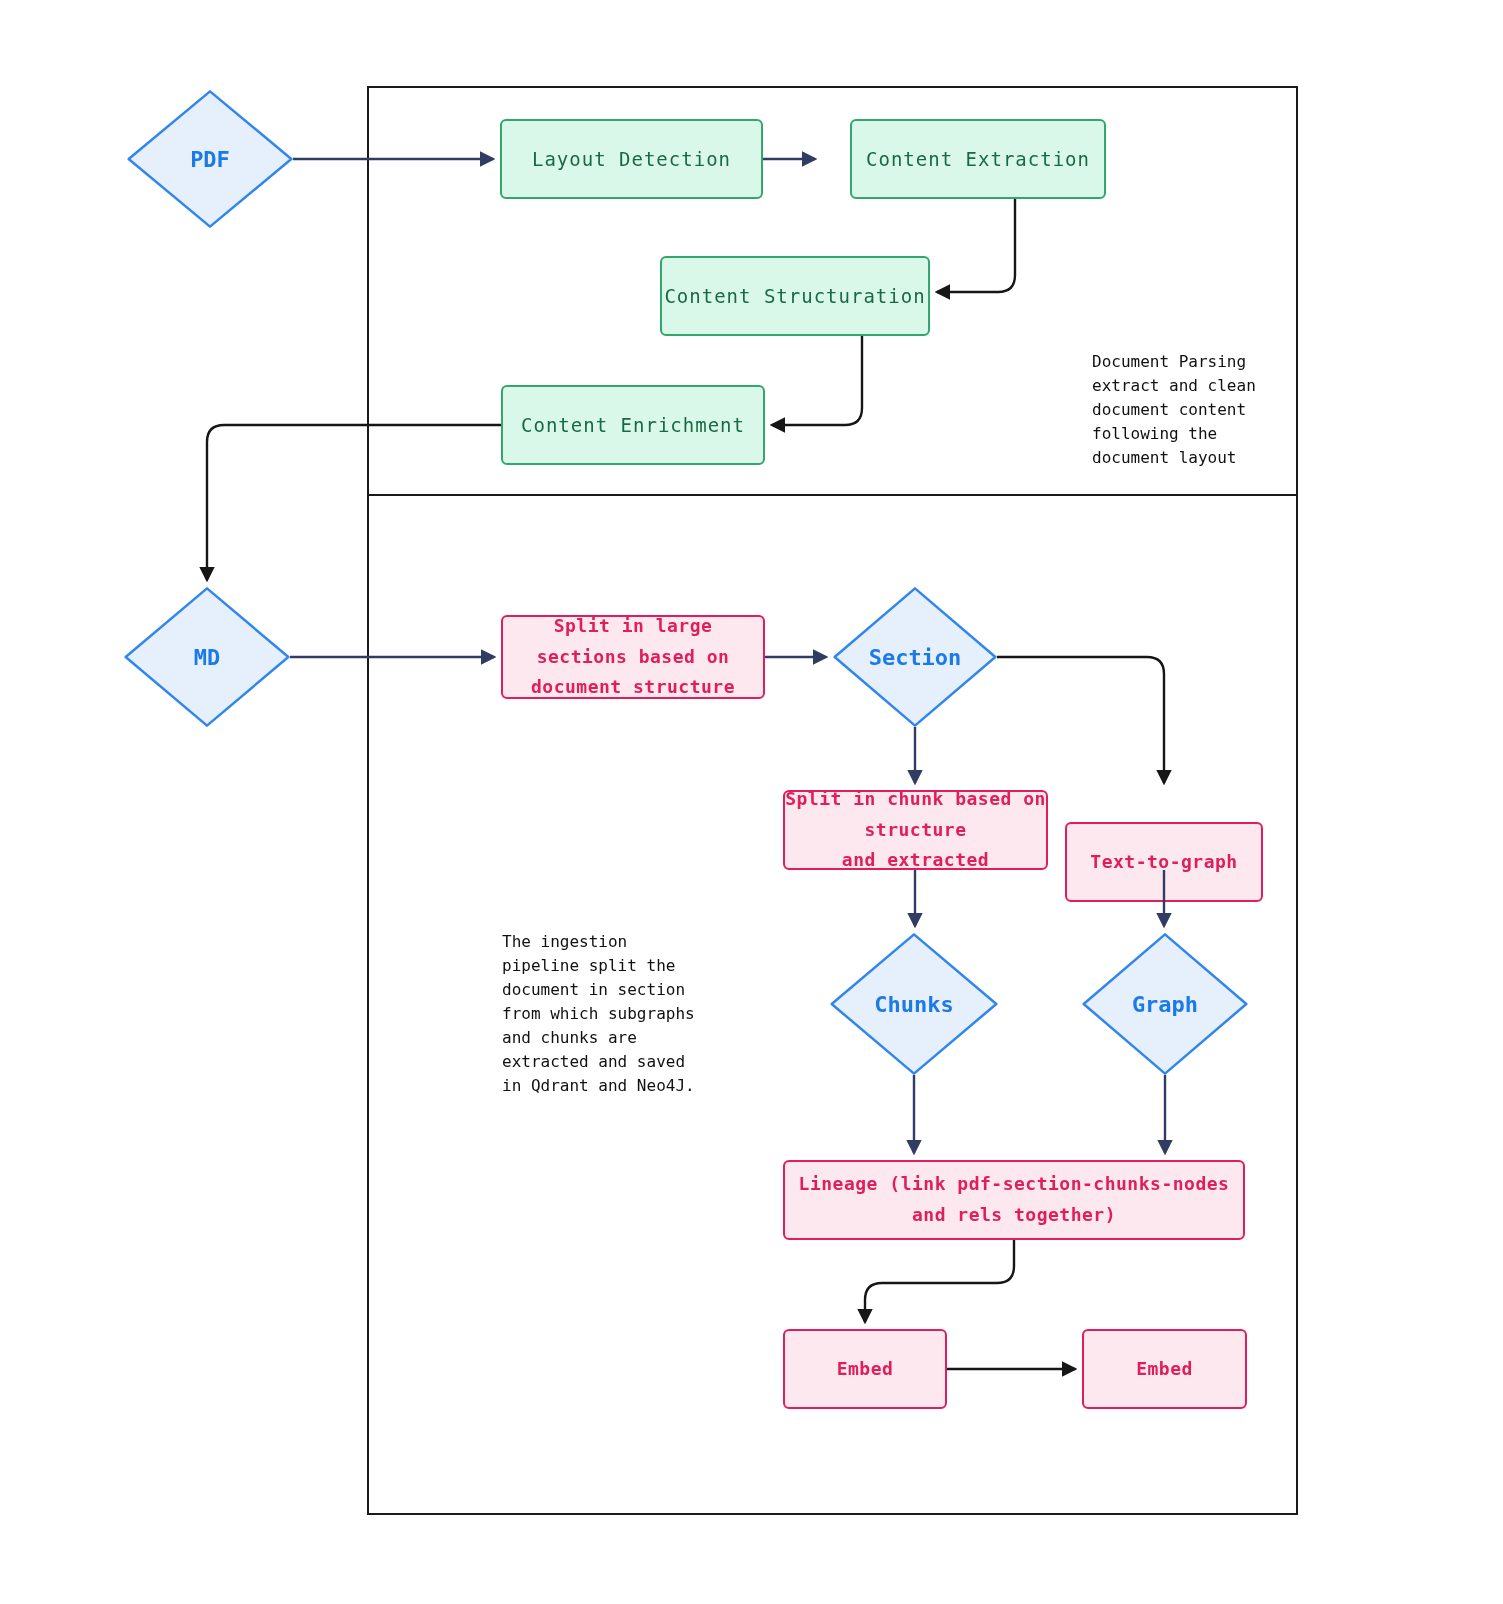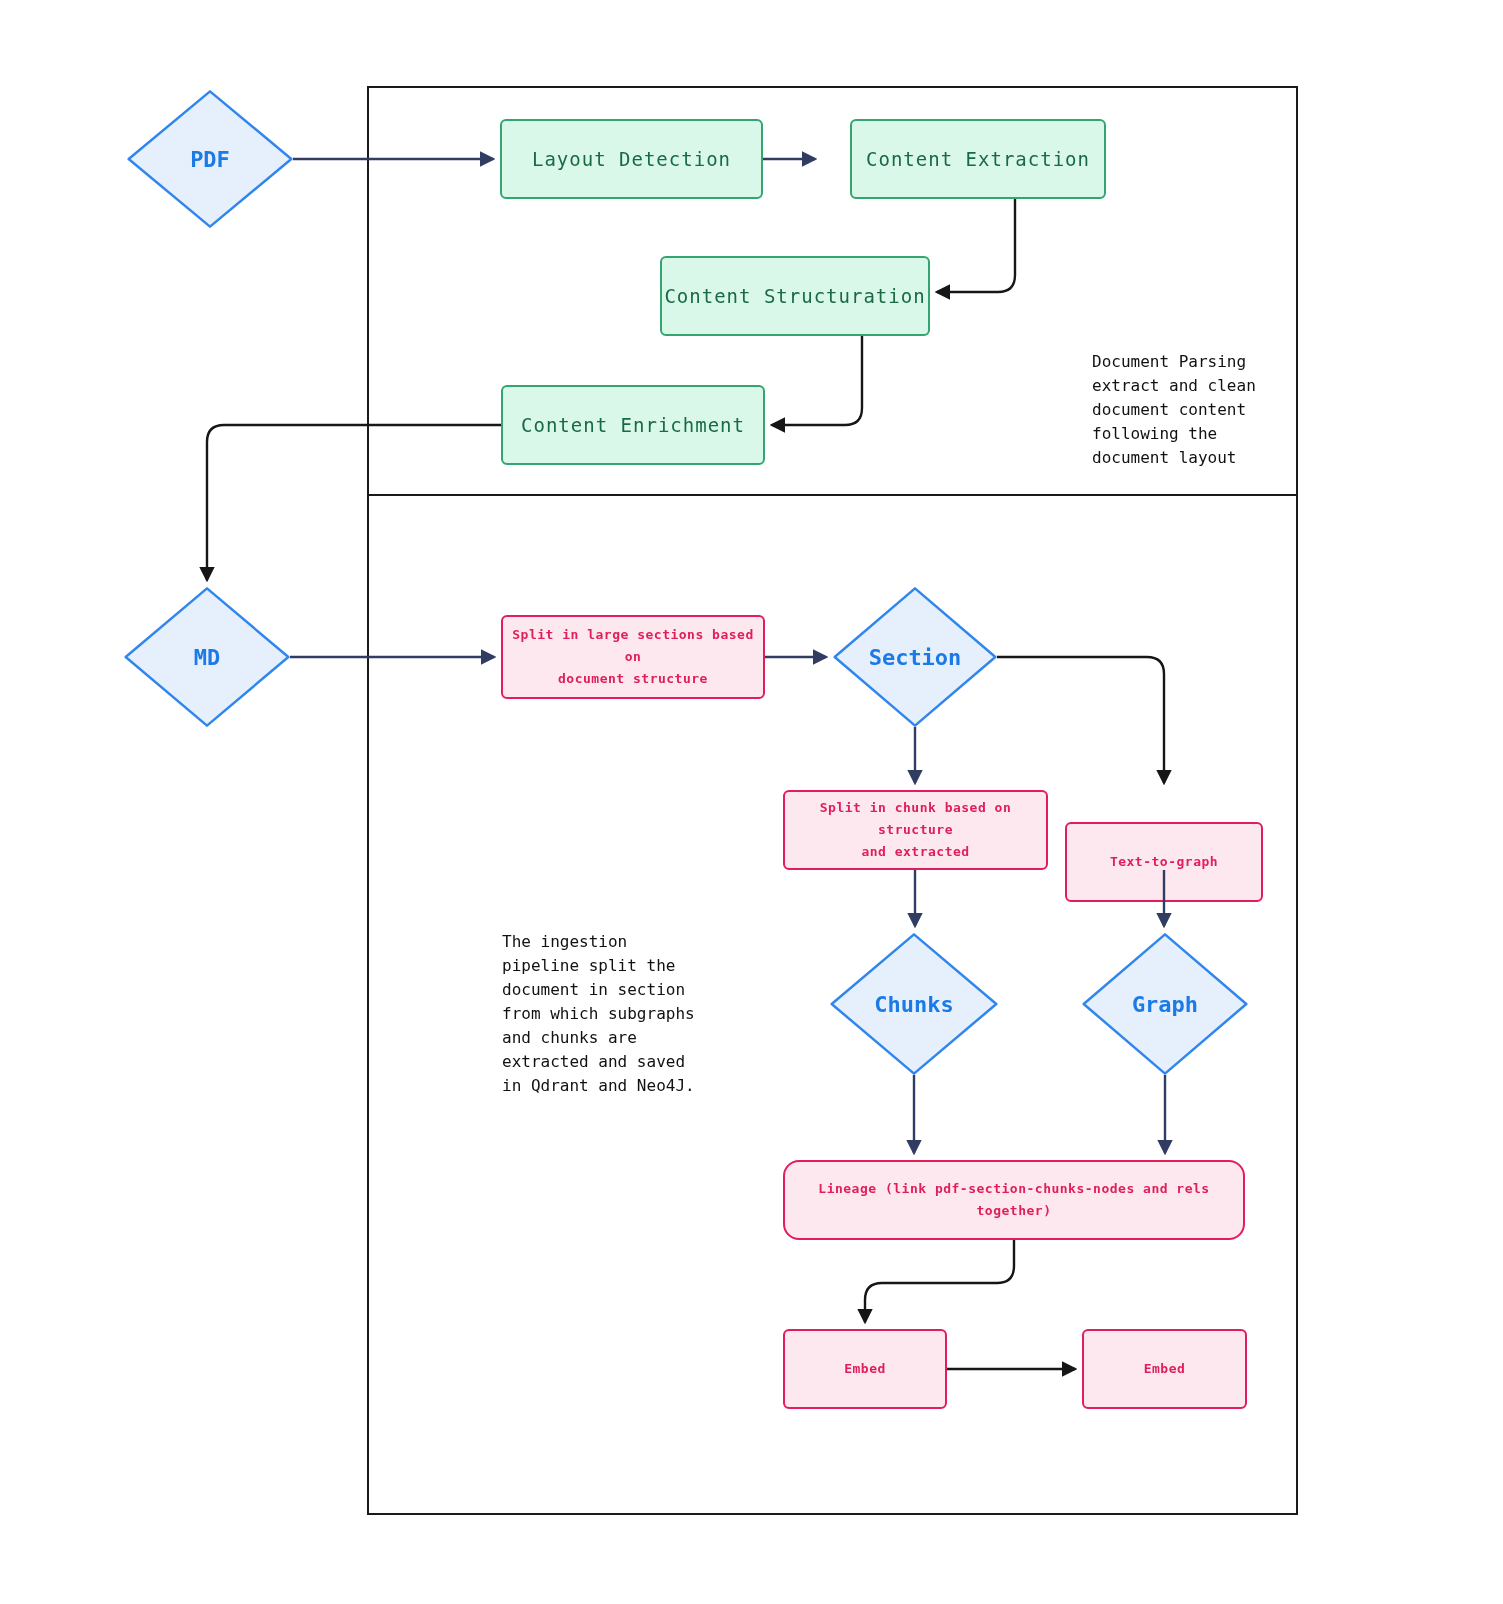--- a/index.html
+++ b/index.html
@@ -19,21 +19,21 @@
     position:absolute;box-sizing:border-box;border-radius:6px;
     display:flex;align-items:center;justify-content:center;text-align:center;
     white-space:pre-line;
   }
   .green{
     background:var(--green-fill);border:2px solid var(--green-border);
     color:var(--green-text);font-size:19px;letter-spacing:1px;
   }
   .pink{
     background:var(--pink-fill);border:2px solid var(--pink-border);
-    color:var(--pink-text);font-size:13px;font-weight:600;letter-spacing:.5px;line-height:1.7;
+    color:var(--pink-text);font-size:18px;font-weight:600;letter-spacing:.5px;line-height:1.7;
   }
   .diamond{position:absolute;}
   .diamond svg{position:absolute;left:0;top:0;width:100%;height:100%;overflow:visible;}
   .diamond polygon{fill:var(--blue-fill);stroke:var(--blue-border);stroke-width:2.5;vector-effect:non-scaling-stroke;stroke-linejoin:round;}
   .dlabel{
     position:absolute;inset:0;display:flex;align-items:center;justify-content:center;
     color:var(--blue-text);font-weight:bold;font-size:22px;
   }
   .note{
     position:absolute;white-space:pre-line;color:#111111;
@@ -105,21 +105,21 @@
   <div class="box green" style="left:500px;top:119px;width:263px;height:80px;">Layout Detection</div>
   <div class="box green" style="left:822px;top:119px;width:256px;height:80px;margin-left:28px;">Content Extraction</div>
   <div class="box green" style="left:660px;top:256px;width:270px;height:80px;">Content Structuration</div>
   <div class="box green" style="left:501px;top:385px;width:264px;height:80px;">Content Enrichment</div>
 
   <div class="box pink" style="left:501px;top:615px;width:264px;height:84px;">Split in large sections based on
 document structure</div>
   <div class="box pink" style="left:783px;top:790px;width:265px;height:80px;">Split in chunk based on structure
 and extracted</div>
   <div class="box pink" style="left:1065px;top:790px;width:198px;height:80px;margin-top:32px;">Text-to-graph</div>
-  <div class="box pink" style="left:783px;top:1160px;width:462px;height:80px;border-radius:16px;">Lineage (link pdf-section-chunks-nodes and rels together)</div>
+  <div class="box pink" style="left:783px;top:1160px;width:462px;height:80px;border-radius:6px;">Lineage (link pdf-section-chunks-nodes and rels together)</div>
   <div class="box pink" style="left:783px;top:1329px;width:164px;height:80px;">Embed</div>
   <div class="box pink" style="left:1082px;top:1329px;width:165px;height:80px;">Embed</div>
 
   <svg class="edges">
     <defs>
       <marker id="arrN" viewBox="0 0 10 10" refX="8.5" refY="5" markerWidth="6.5" markerHeight="6.5" orient="auto-start-reverse">
         <path d="M0,0 L10,5 L0,10 z"></path>
       </marker>
       <marker id="arrB" viewBox="0 0 10 10" refX="8.5" refY="5" markerWidth="6.5" markerHeight="6.5" orient="auto-start-reverse">
         <path d="M0,0 L10,5 L0,10 z"></path>

